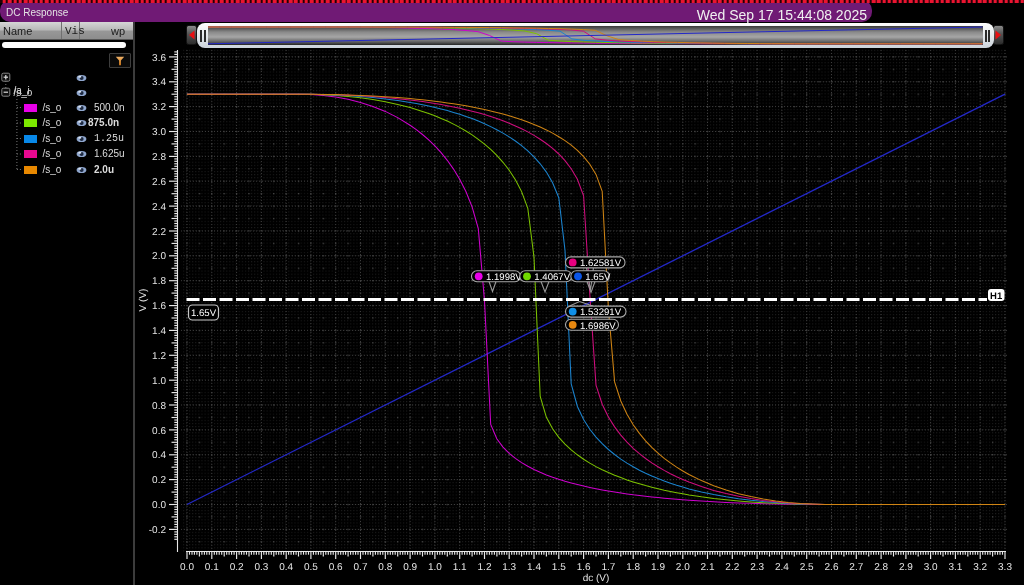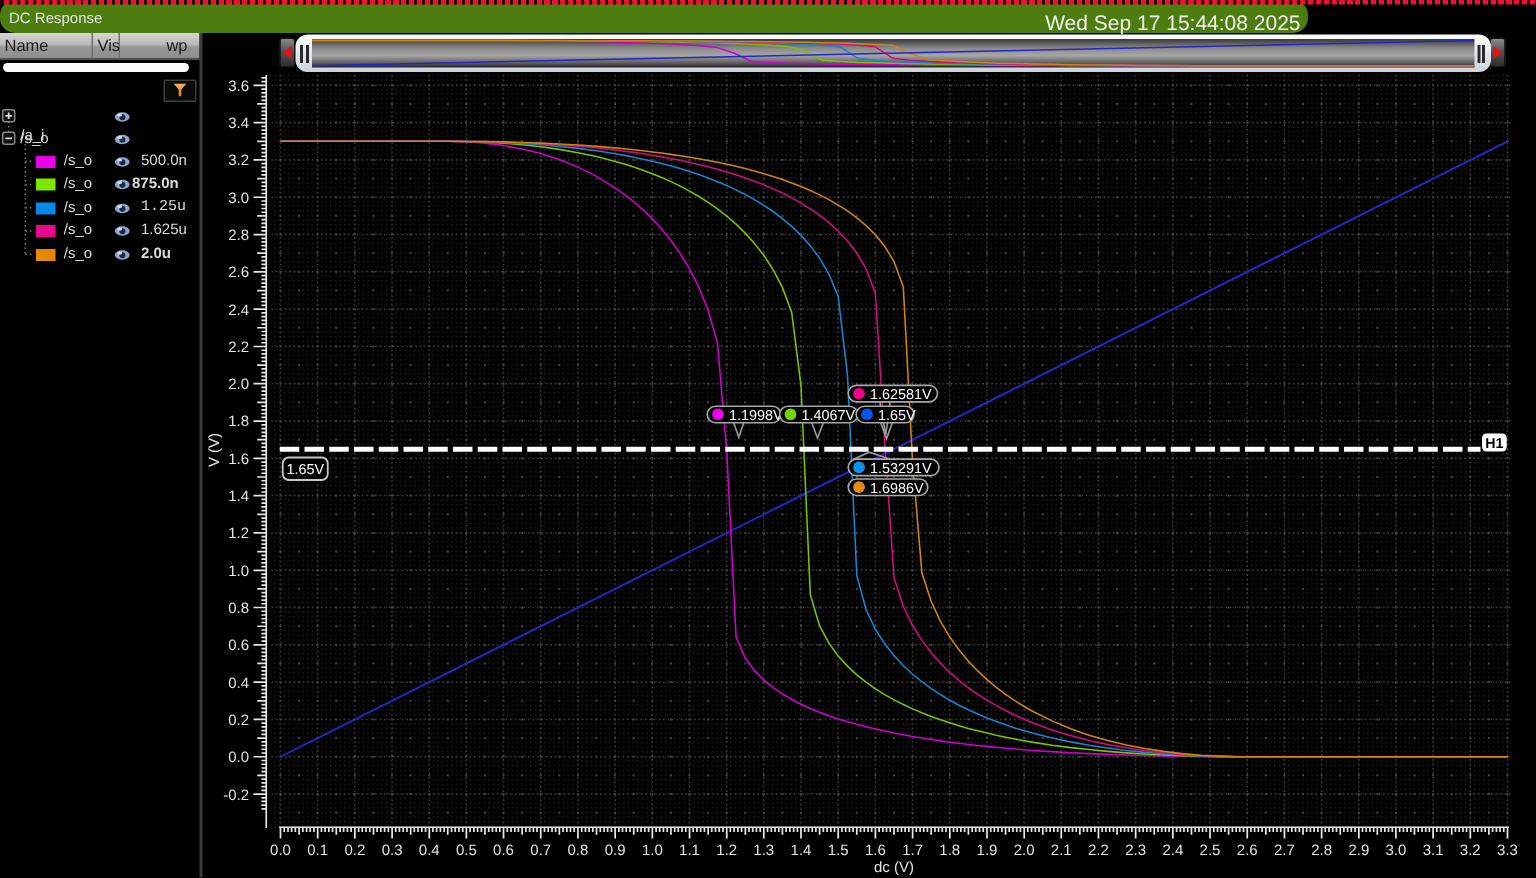--- a/index.html
+++ b/index.html
@@ -1,16 +1,16 @@
 <!DOCTYPE html>
 <html><head><meta charset="utf-8"><style>
 *{margin:0;padding:0;box-sizing:border-box;}
 html,body{width:1024px;height:585px;background:#000;overflow:hidden;font-family:"Liberation Sans",sans-serif;}
 body{filter:brightness(1);}
-#titlebar{position:absolute;left:0;top:0;width:872px;height:22px;background:#4d7c0f;border-radius:10px;}
+#titlebar{position:absolute;left:0;top:0;width:872px;height:22px;background:#701a75;border-radius:10px;}
 #reddash{position:absolute;left:0;top:0;width:1024px;height:3px;background:repeating-linear-gradient(90deg,#200006 0px,#200006 1.9px,#ea1430 1.9px,#ea1430 5.3px);background-position:0.7px 0;}
 #title{position:absolute;left:6px;top:7px;color:#e4e4e4;font-size:10px;}
 #date{position:absolute;right:5px;top:7px;color:#f0f0f0;font-size:14px;}
 #panel{position:absolute;left:0;top:22px;width:133px;height:563px;background:#000;}
 #pborder{position:absolute;left:133px;top:22px;width:2px;height:563px;background:#3c3c3c;}
 #phead{position:absolute;left:0;top:0;width:133px;height:18px;background:linear-gradient(#d6d6d6,#b9b9b9 45%,#979797 55%,#8d8d8d);border-bottom:1px solid #555;display:flex;color:#1a1a1a;font-size:11px;}
 #phead div{border-right:1px solid #707070;padding:2.5px 0 0 3px;}
 #hpill{position:absolute;left:1.5px;top:20px;width:124px;height:6px;border-radius:3px;background:#fcfcfc;}
 #fbtn{position:absolute;left:109px;top:31px;width:22px;height:15px;background:#0a0a0a;border:1.5px solid #3d3d3d;border-radius:1px;}
 .trow{position:absolute;color:#dcdcdc;font-size:10px;}
@@ -715,21 +715,21 @@
     <circle cx="572.7" cy="311.6" r="3.9" fill="#1090e8"></circle>
     <text x="580.0" y="315.3" class="bub">1.53291V</text>
 <rect x="565.5" y="319.3" width="53" height="11" rx="5.5" fill="#000" stroke="#a8a8a8" stroke-width="1.1"></rect>
     <circle cx="572.7" cy="324.8" r="3.9" fill="#e88810"></circle>
     <text x="580.0" y="328.5" class="bub">1.6986V</text>
 </svg>
 
 <div id="panel">
  <div id="phead">
       <div style="width:62px;">Name</div>
-      <div style="width:18px;">Vis</div>
+      <div style="width:18px;font-family:Liberation Mono, monospace;">Vis</div>
       <div style="width:45px;border-right:none;text-align:right;">wp</div>
     </div>
  <div id="hpill"></div>
  <div id="fbtn"><svg width="20" height="13" viewBox="0 0 20 13">
         <defs>
           <linearGradient id="fg" x1="0" y1="0" x2="0" y2="1">
             <stop offset="0" stop-color="#efb269"></stop>
             <stop offset="1" stop-color="#d97d18"></stop>
           </linearGradient>
         </defs>

